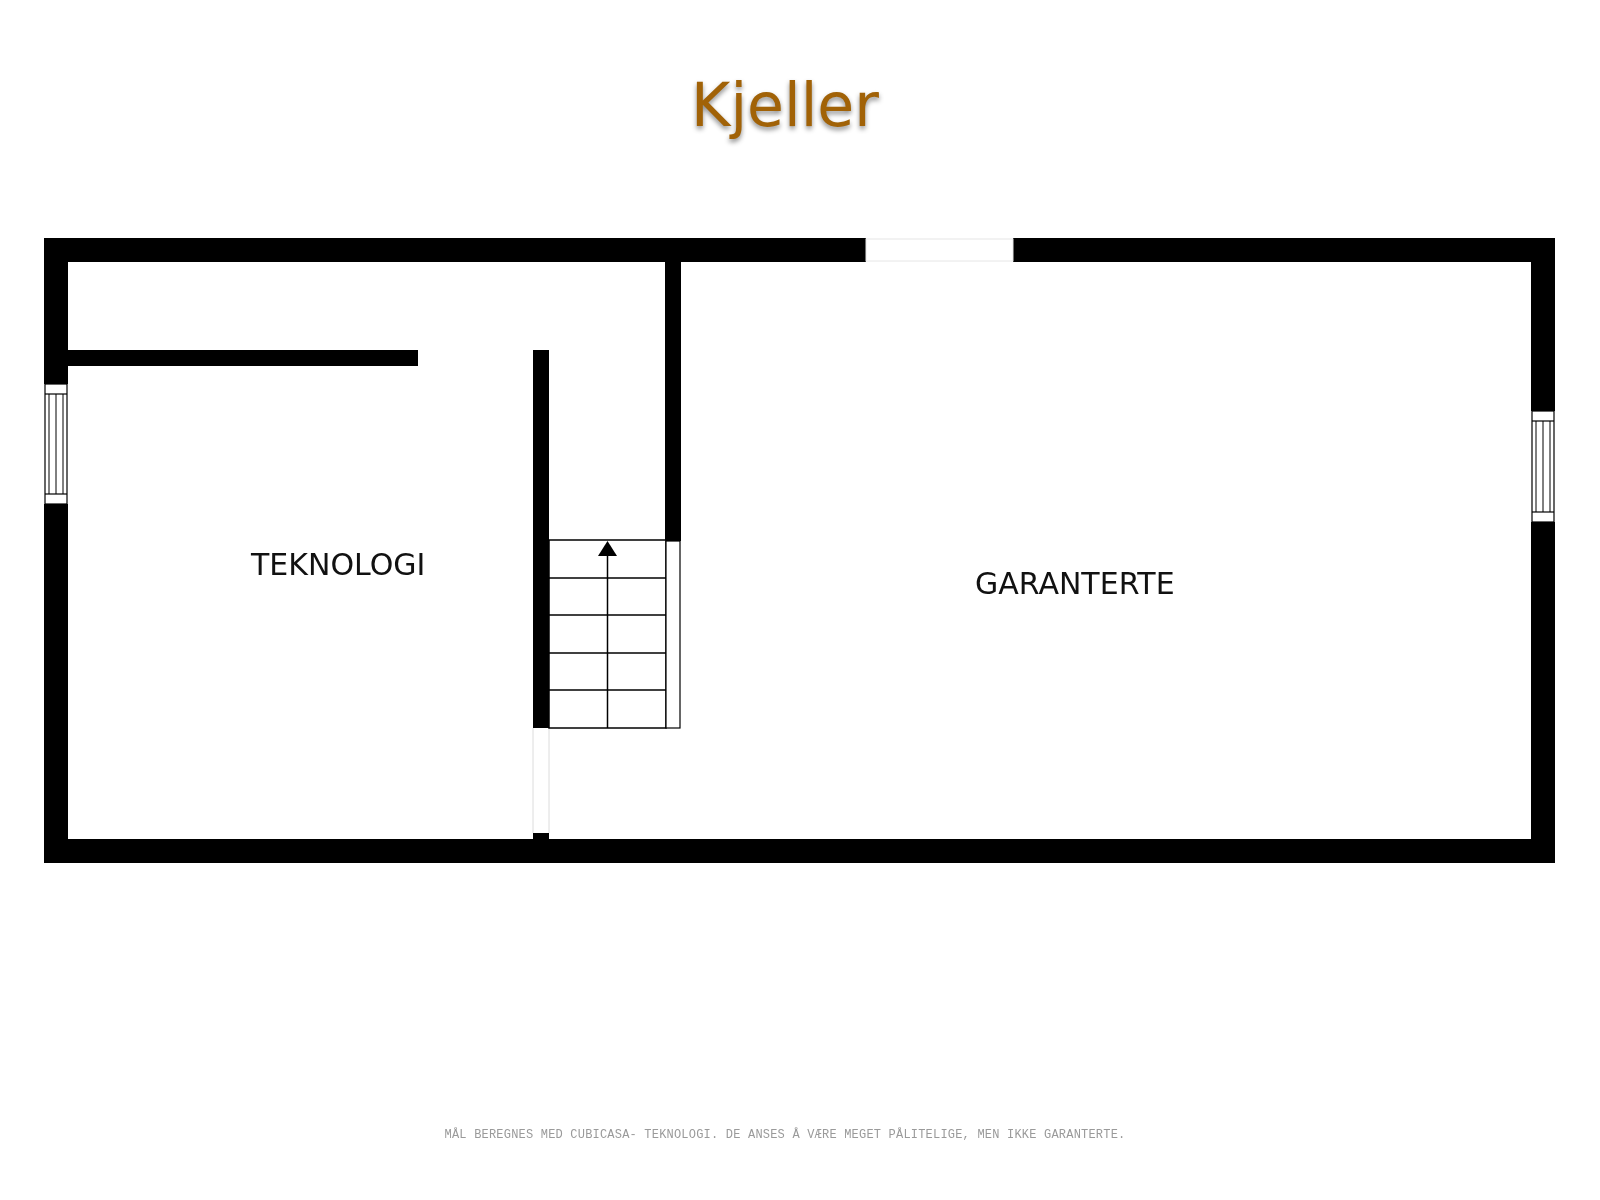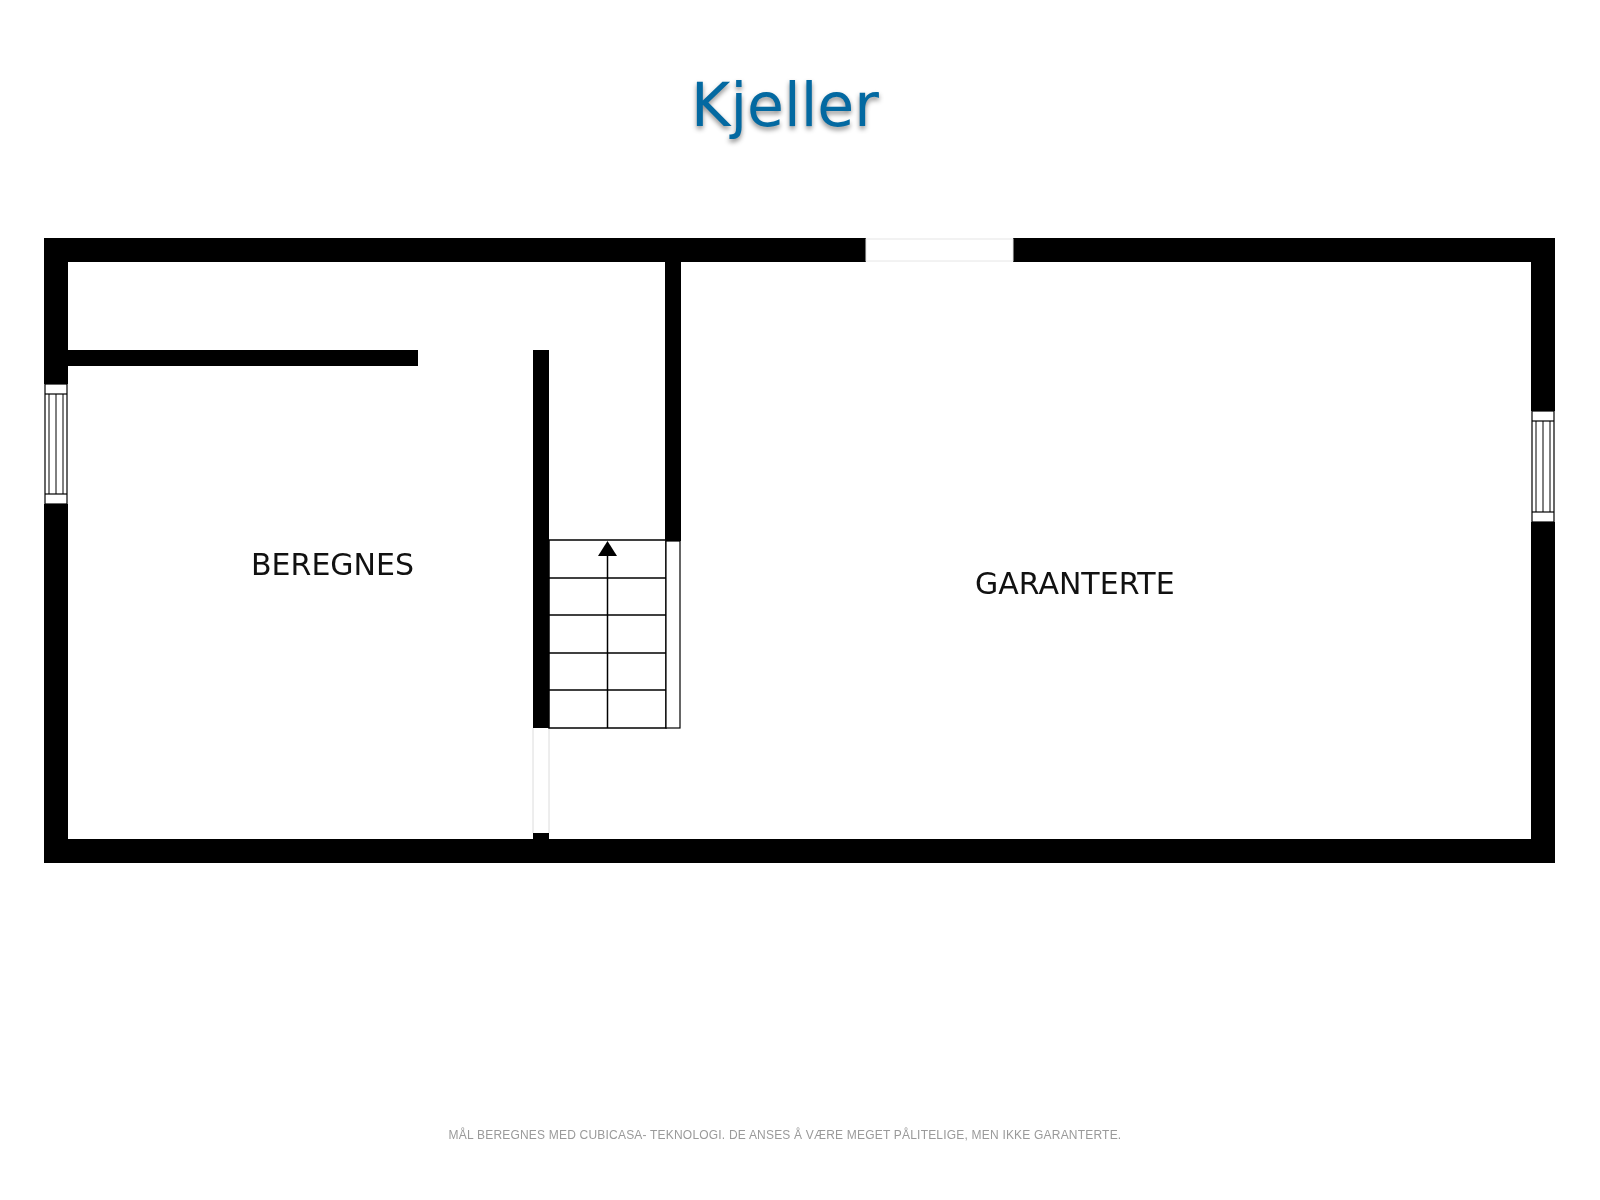--- a/index.html
+++ b/index.html
@@ -1,29 +1,29 @@
 <!DOCTYPE html>
 <html><head>
   <meta charset="utf-8">
   <style>
     html, body { margin: 0; padding: 0; background: #ffffff; }
     body { width: 1600px; height: 1200px; position: relative; overflow: hidden; font-family: "DejaVu Sans", sans-serif; }
     .title {
       position: absolute; left: 0; top: 70px; width: 1570px; text-align: center;
       font-family: "DejaVu Sans", sans-serif; font-size: 60px; font-weight: normal;
-      color: #0369a1; text-shadow: 0 3px 5px rgba(0,0,0,0.45); letter-spacing: 0px;
+      color: #a16207; text-shadow: 0 3px 5px rgba(0,0,0,0.45); letter-spacing: 0px;
     }
     svg.plan { position: absolute; left: 0; top: 0; }
     .room-label {
       position: absolute; font-family: "DejaVu Sans", sans-serif; font-size: 30px;
       color: #111111; white-space: nowrap;
     }
     .footer {
       position: absolute; left: 0; top: 1128px; width: 1570px; text-align: center;
-      font-family: Liberation Sans, sans-serif; font-size: 12px; color: #9a9a9a; letter-spacing: 0.2px;
+      font-family: Liberation Mono, monospace; font-size: 12px; color: #9a9a9a; letter-spacing: 0.2px;
     }
   </style>
 </head>
 <body>
 
 <div class="title">Kjeller</div>
 
 <svg class="plan" width="1600" height="1200" viewBox="0 0 1600 1200">
   <g fill="#000">
 
@@ -84,16 +84,16 @@
     <line x1="549" y1="615" x2="666" y2="615"></line>
     <line x1="549" y1="653" x2="666" y2="653"></line>
     <line x1="549" y1="690" x2="666" y2="690"></line>
     <line x1="607.5" y1="552" x2="607.5" y2="728"></line>
 
     <rect x="666" y="541" width="14" height="187" fill="#fff" stroke="#000" stroke-width="1.2"></rect>
   </g>
   <polygon points="607.5,541 598,556 617,556" fill="#000"></polygon>
 </svg>
 
-<div class="room-label" style="left:251px; top:547px;">BEREGNES</div>
+<div class="room-label" style="left:251px; top:547px;">TEKNOLOGI</div>
 <div class="room-label" style="left:975px; top:566px;">GARANTERTE</div>
 
 <div class="footer">MÅL BEREGNES MED CUBICASA- TEKNOLOGI. DE ANSES Å VÆRE MEGET PÅLITELIGE, MEN IKKE GARANTERTE.</div>
 
 </body></html>

